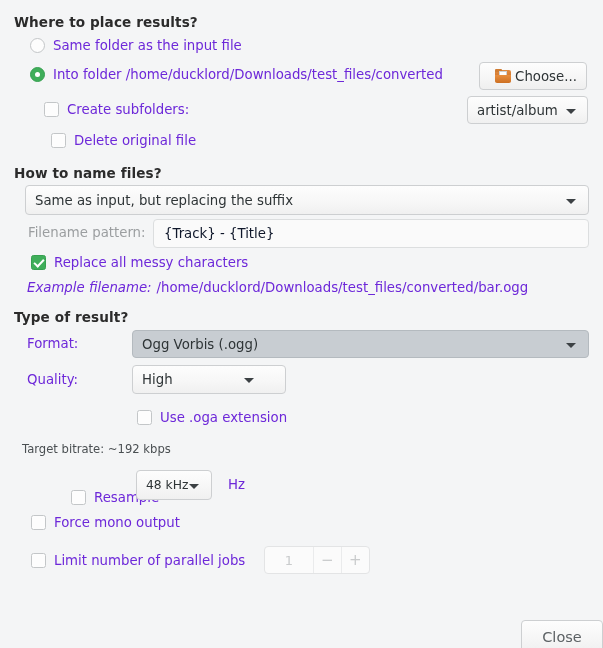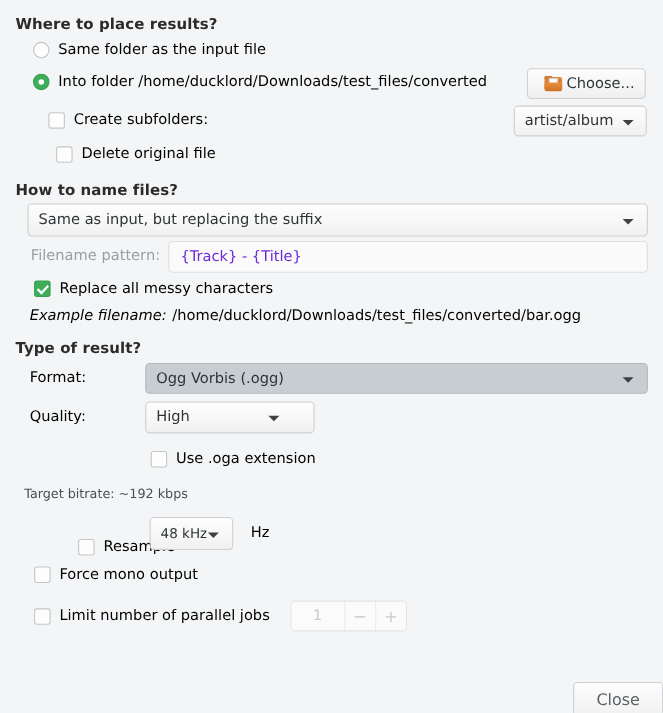--- a/index.html
+++ b/index.html
@@ -25,21 +25,21 @@
   }
 
   
   .section-title {
     font-weight: bold;
     font-size: 13.6px;
     color: #2b2b2b;
     letter-spacing: 0.1px;
   }
   .lbl {
-    color: #000000;
+    color: #6d28d9;
     font-size: 13.3px;
     white-space: nowrap;
   }
   .lbl.dim {
     color: #9b9ea0;
   }
   .small {
     font-size: 11.6px;
     color: #4a4f52;
   }
@@ -146,21 +146,21 @@
   }
 
   
   .entry {
     box-sizing: border-box;
     background: #fafafa;
     border: 1px solid #dcdedf;
     border-radius: 4px;
     display: flex;
     align-items: center;
-    color: #6d28d9;
+    color: #0f172a;
     font-size: 13.3px;
     padding-left: 10px;
   }
 
   
   .spin {
     box-sizing: border-box;
     display: flex;
     border: 1px solid #e3e4e5;
     border-radius: 4px;

